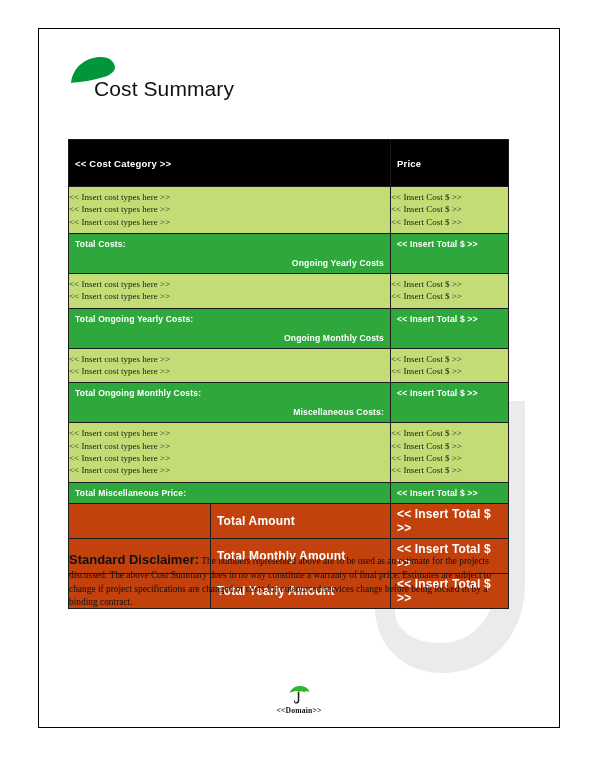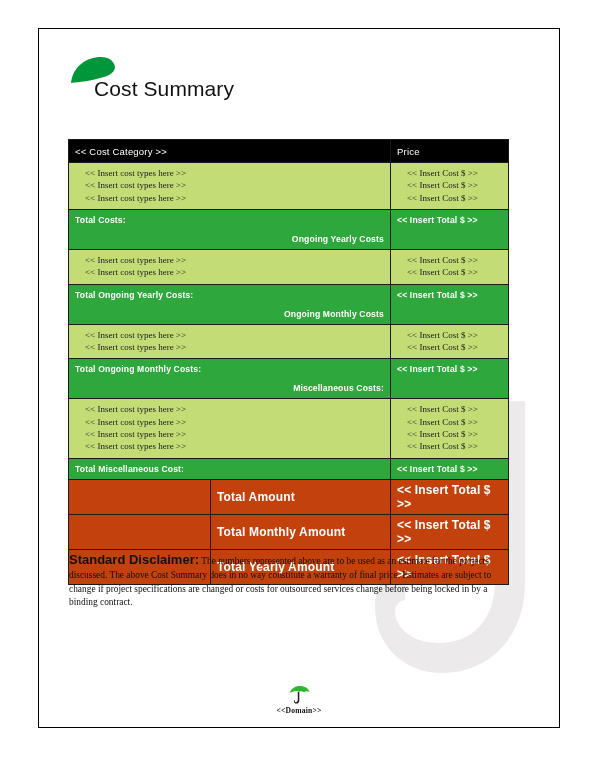--- a/index.html
+++ b/index.html
@@ -78,34 +78,34 @@
   .cost-table td, .cost-table th {
     border: 1px solid #1b1b1b;
     padding: 0;
     vertical-align: middle;
   }
 
   
   .hdr td {
     background: #000000;
     color: #ffffff;
-    font-weight: normal;
+    font-weight: bold;
     font-size: 9.5px;
     height: 18px;
-    padding: 2px 6px;
+    padding: 14px 6px;
     letter-spacing: 0.2px;
   }
 
   
   .items td {
     background: #c3dc76;
     color: #1a1a1a;
     font-family: "Liberation Serif", serif;
     font-size: 9px;
-    padding: 4px 6px 5px 16px;
+    padding: 4px 6px 5px 0;
     line-height: 1.37;
   }
   .items .line { white-space: nowrap; }
 
   
   .total td {
     background: #2ea83c;
     color: #ffffff;
     font-weight: bold;
     font-size: 8.6px;
@@ -273,21 +273,21 @@
       </td>
       <td>
         <div class="line">&lt;&lt; Insert Cost $ &gt;&gt;</div>
         <div class="line">&lt;&lt; Insert Cost $ &gt;&gt;</div>
         <div class="line">&lt;&lt; Insert Cost $ &gt;&gt;</div>
         <div class="line">&lt;&lt; Insert Cost $ &gt;&gt;</div>
       </td>
     </tr>
     <tr class="total">
       <td colspan="2">
-        <div>Total Miscellaneous Cost:</div>
+        <div>Total Miscellaneous Price:</div>
       </td>
       <td class="val">&lt;&lt; Insert Total $ &gt;&gt;</td>
     </tr>
 
     <tr class="sumrow">
       <td class="blank"></td>
       <td>Total Amount</td>
       <td>&lt;&lt; Insert Total $ &gt;&gt;</td>
     </tr>
     <tr class="sumrow">

